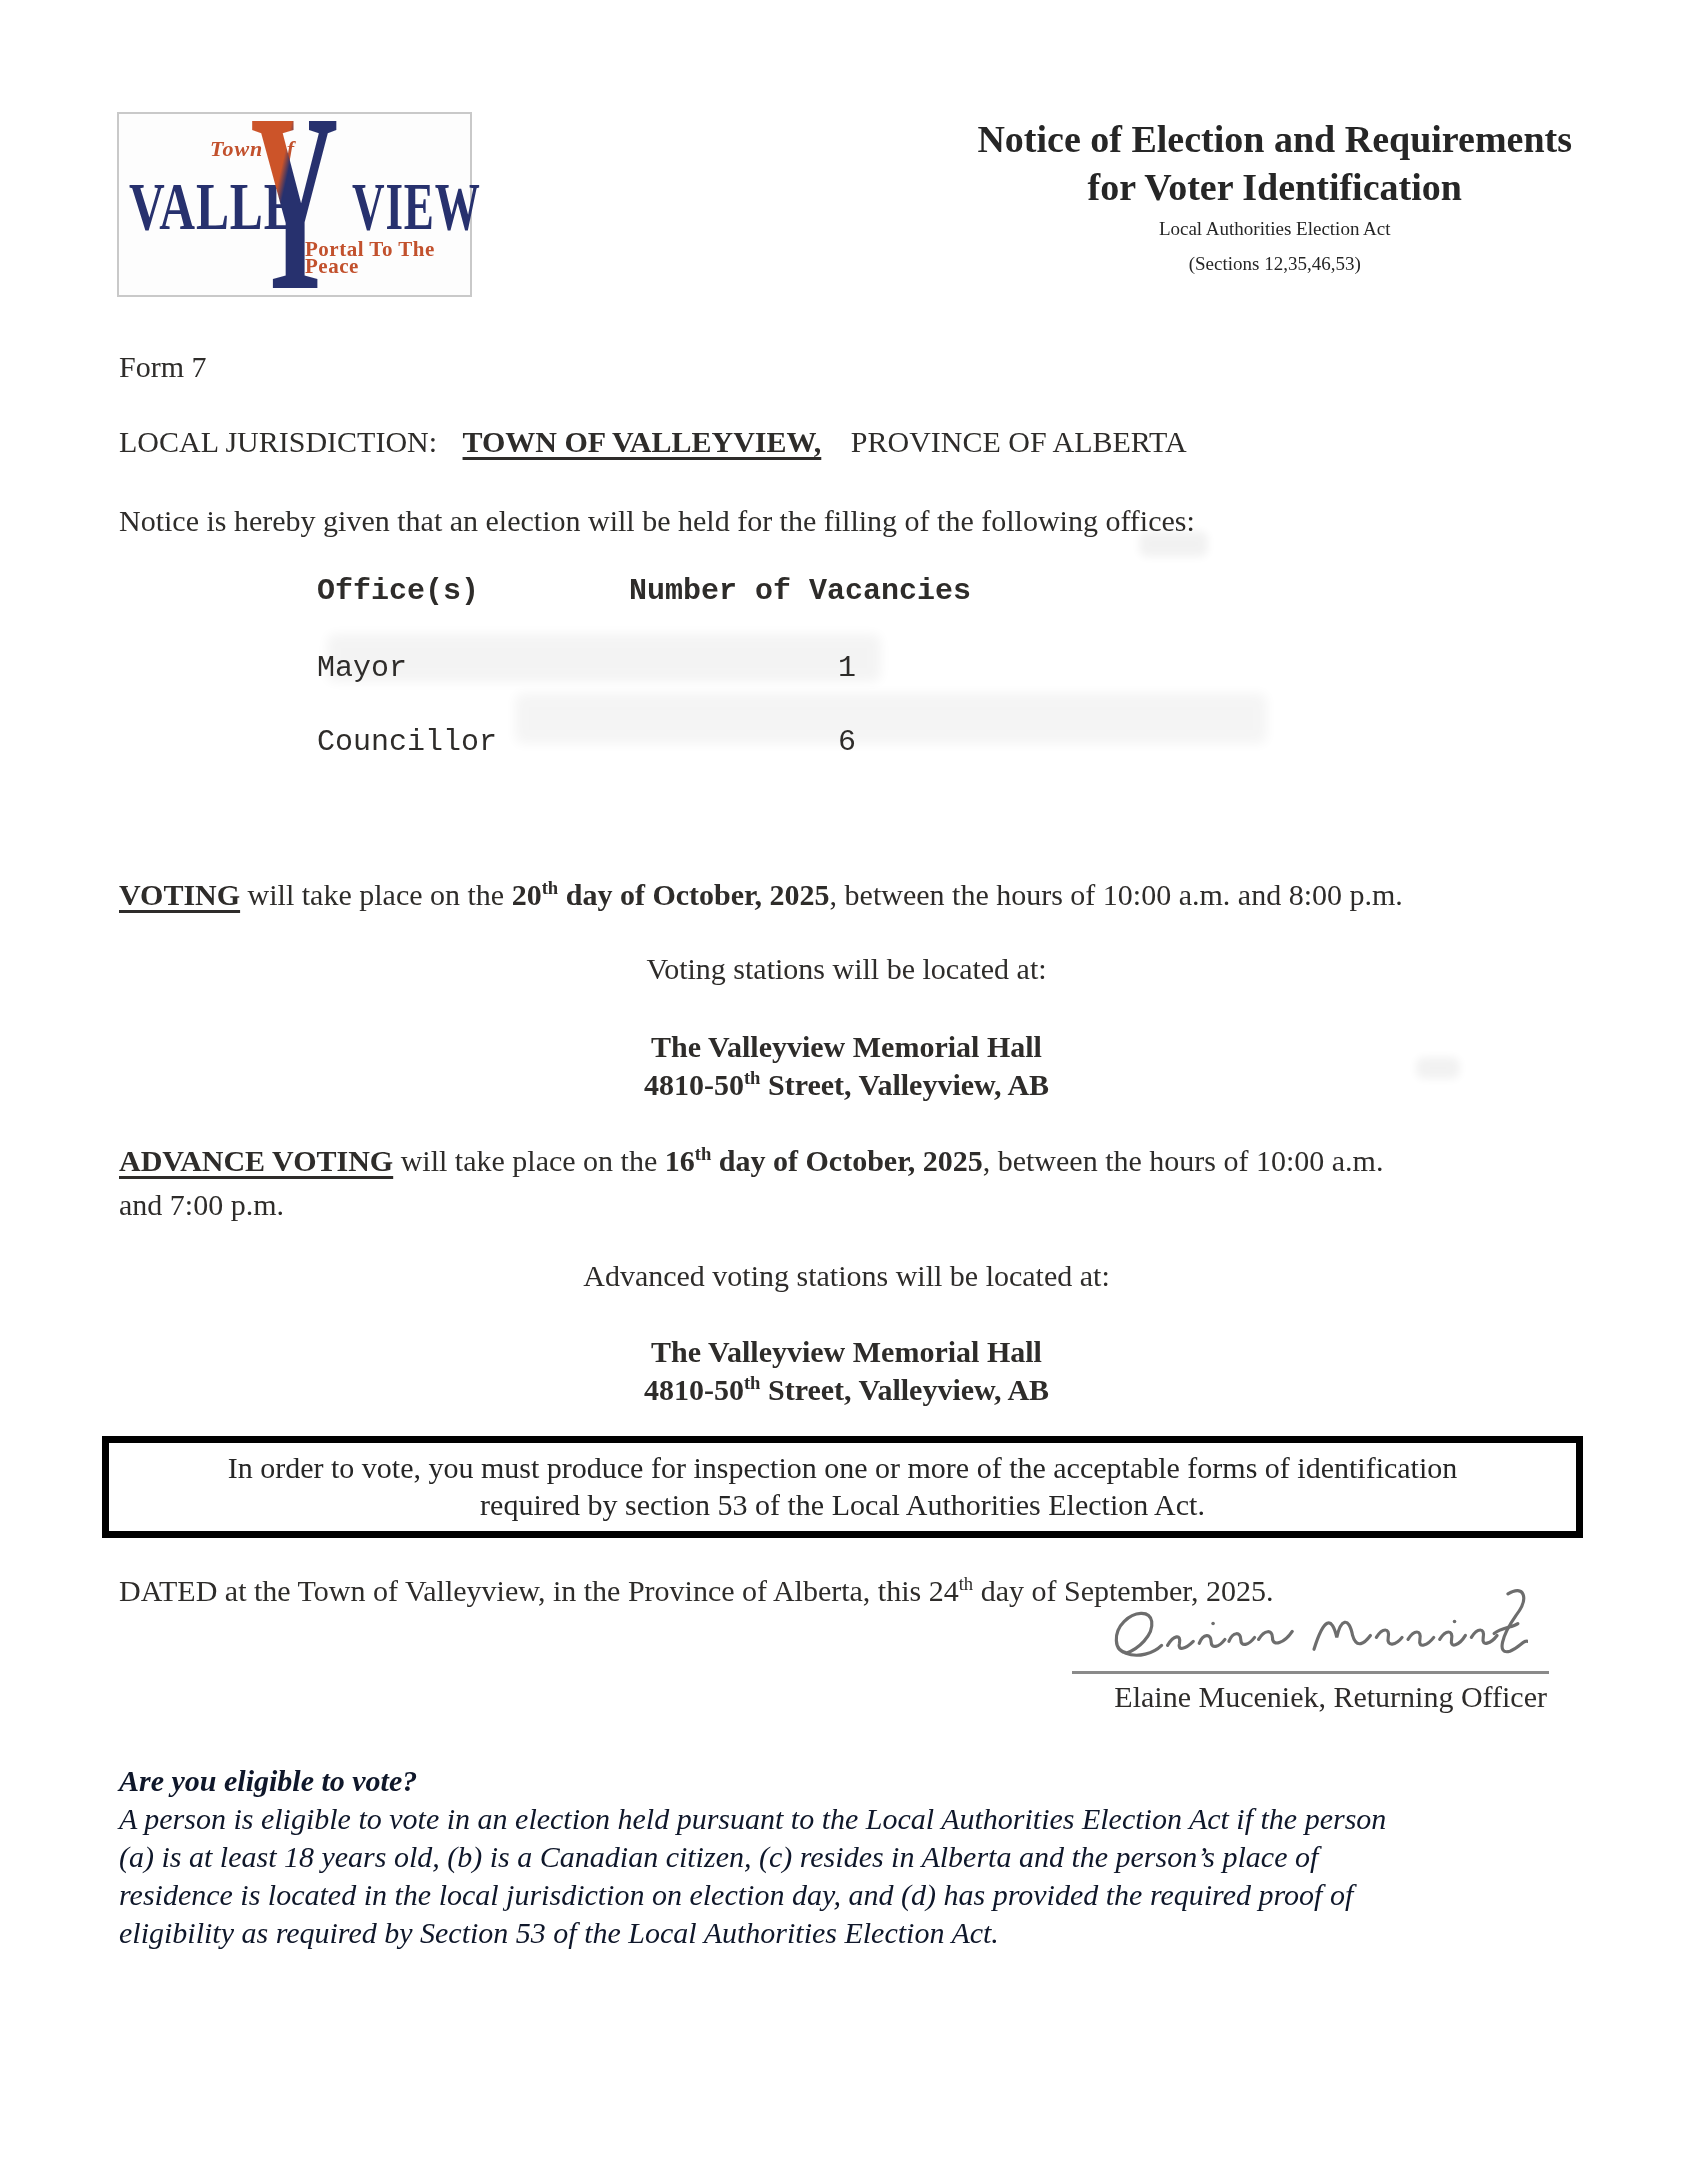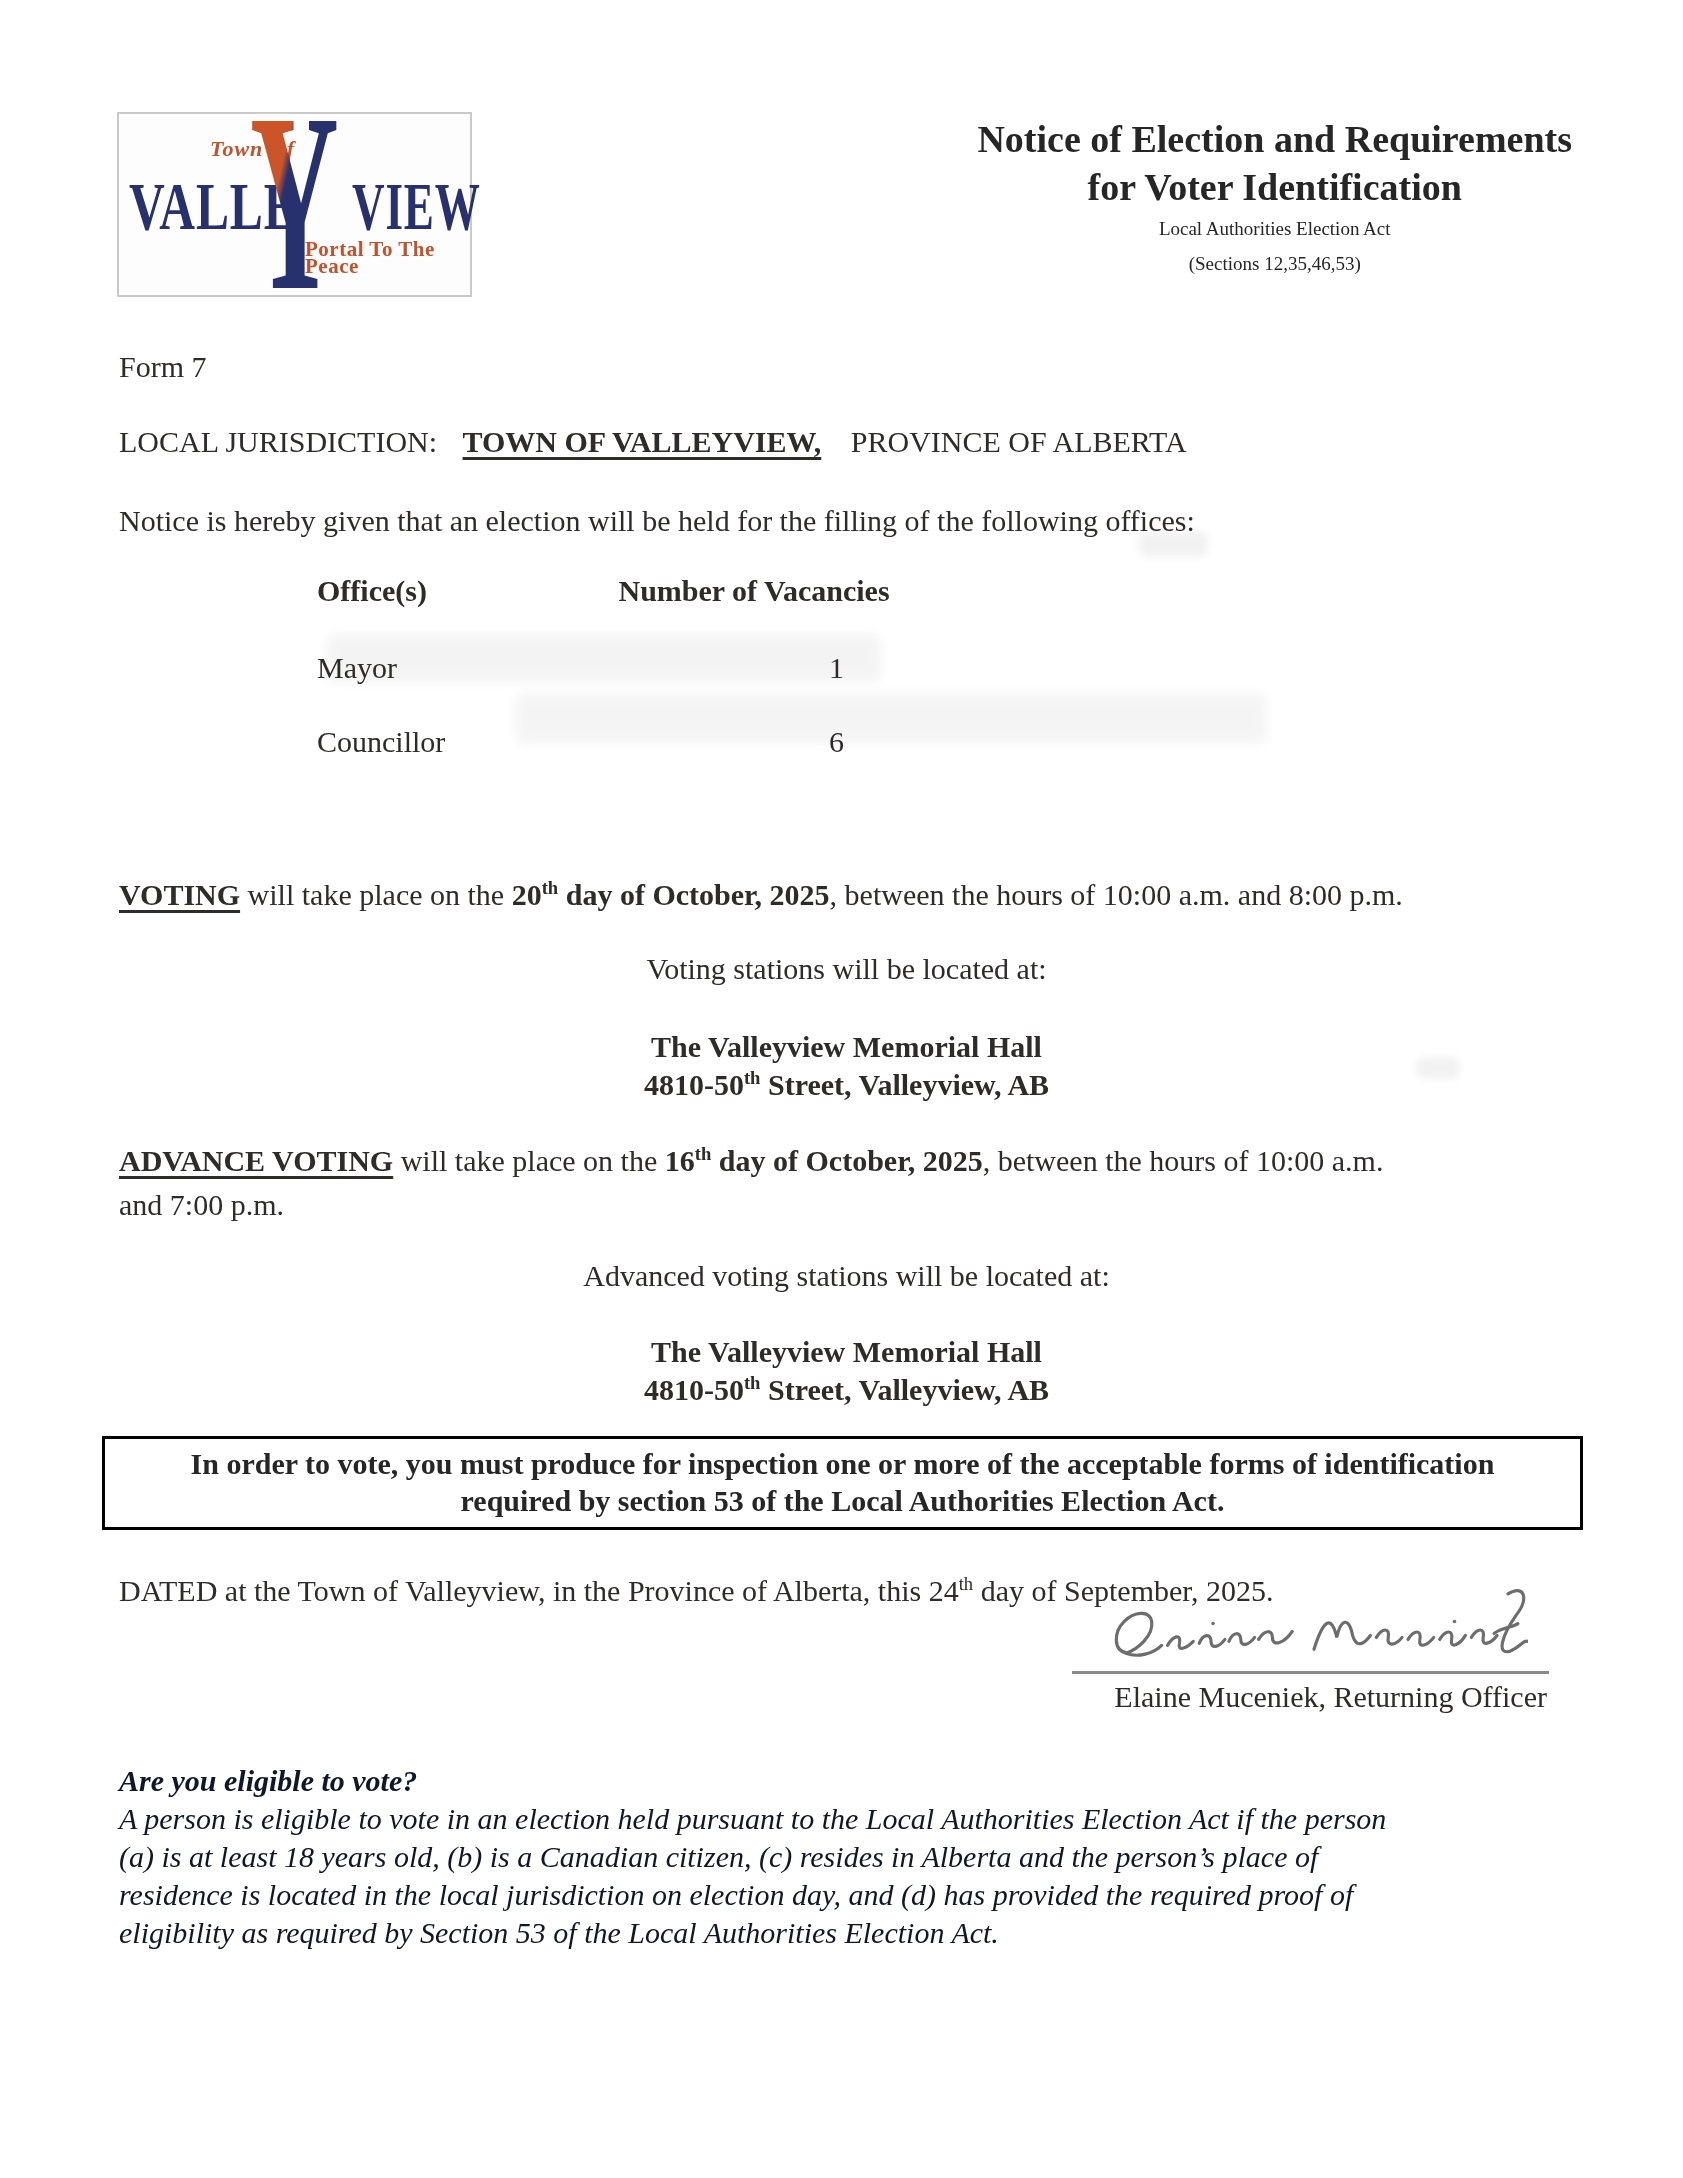--- a/index.html
+++ b/index.html
@@ -48,34 +48,34 @@
     letter-spacing:0.5px;color:#c2512d;
   }
 
   
   .doc-header{right:111px;top:115px;text-align:center;color:#262626;}
   .doc-title{font-weight:bold;font-size:38px;line-height:48px;}
   .doc-subtitle{font-size:19px;line-height:35px;}
 
   
   .offices{left:317px;top:572px;}
-  .trow{white-space:nowrap;}
+  .trow{white-space:nowrap;font-family:Liberation Mono, monospace;}
   .c1{display:inline-block;width:294px;}
   .c2{display:inline-block;width:436px;text-align:center;}
   .c2.hdr{text-align:left;}
   .row-head{margin-bottom:39px;}
   .row-mid{margin-bottom:36px;}
 
   .left-col{left:119px;right:109px;}
   .centered{left:119px;right:109px;text-align:center;}
 
   .idbox{
     left:102px;right:100px;top:1436px;
-    border:3px solid #000000;box-sizing:border-box;
-    text-align:center;font-weight:bold;
+    border:7px solid #000000;box-sizing:border-box;
+    text-align:center;font-weight:normal;
     padding:6px 18px 8px 18px;line-height:37px;color:#262626;
   }
 
   
   .sig-wrap{right:134px;top:1582px;width:477px;}
   .sig-svg{display:block;margin-left:30px;}
   .sig-line{border-top:3px solid #8a8a8a;margin-top:-6px;}
   .sig-name{text-align:right;margin-top:4px;padding-right:2px;}
 
   

